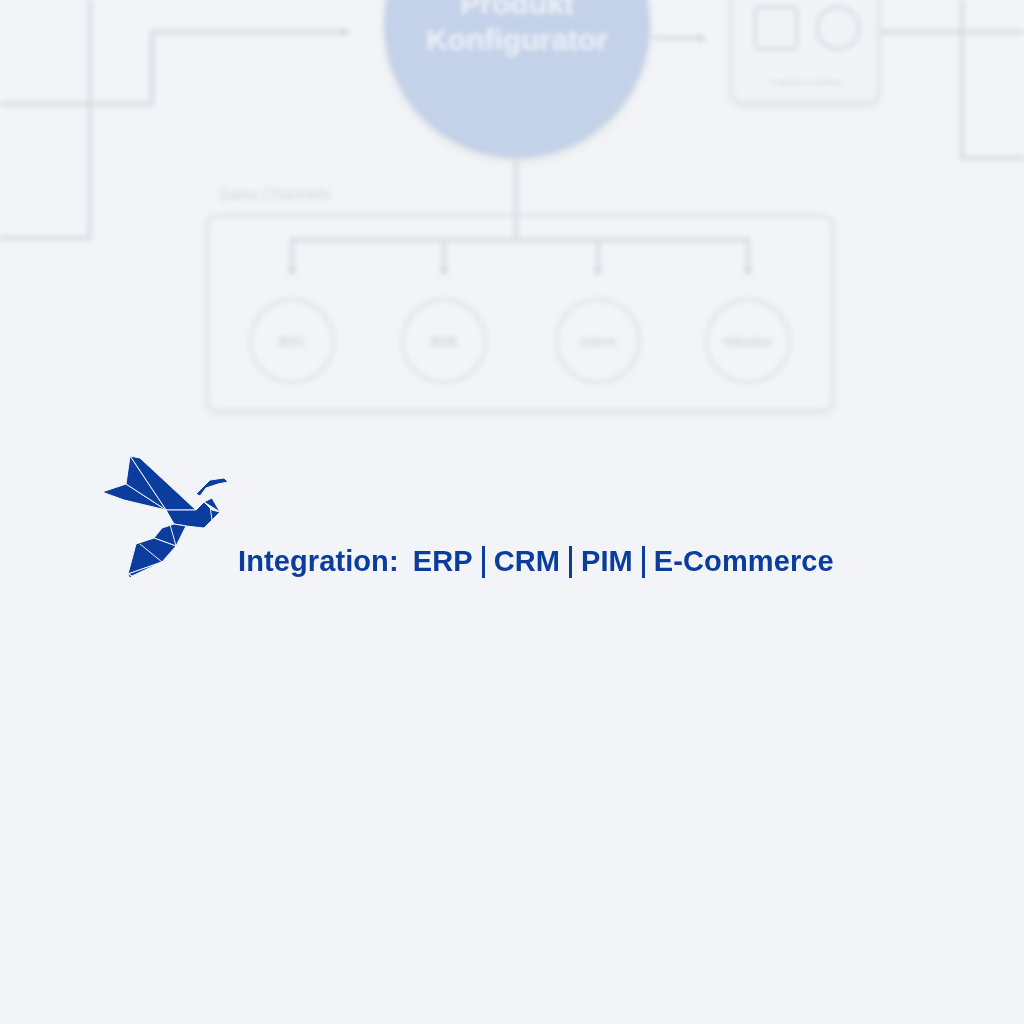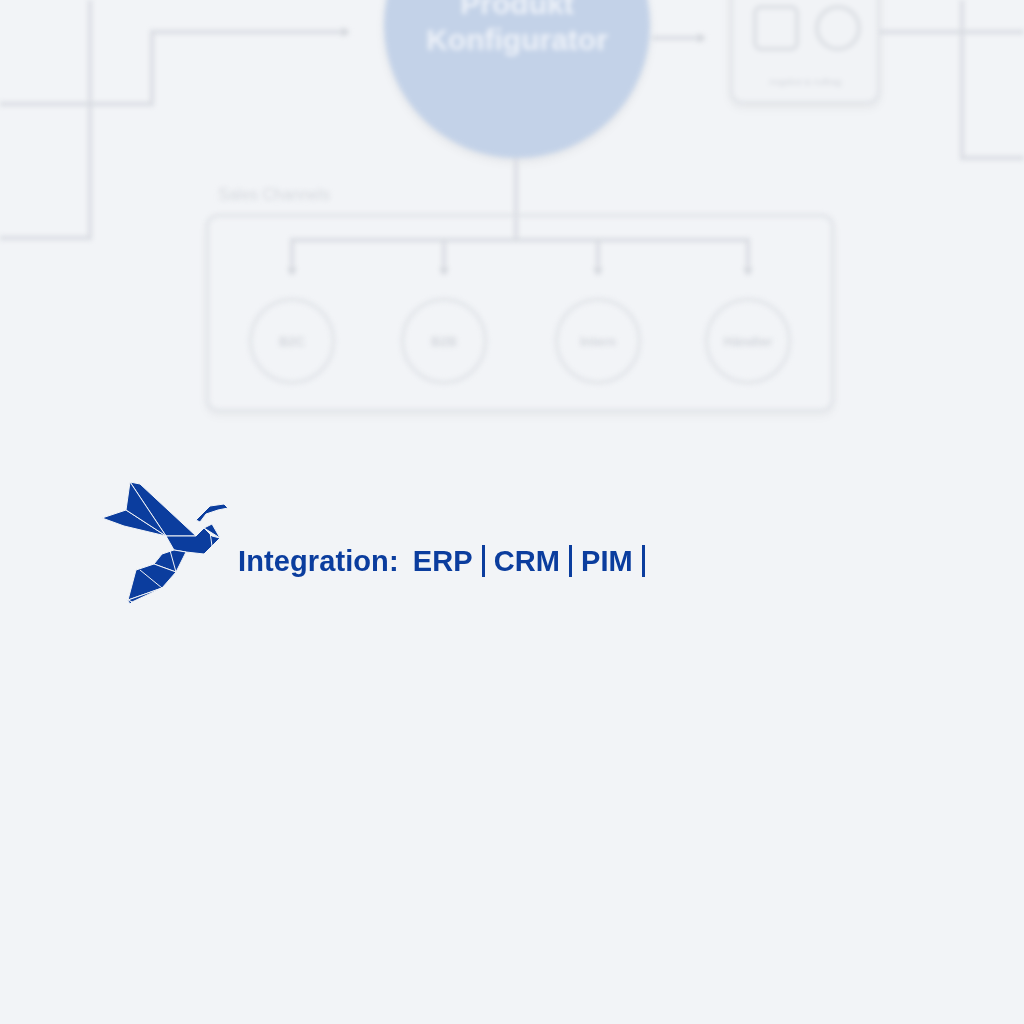--- a/index.html
+++ b/index.html
@@ -122,24 +122,24 @@
       display: flex;
       align-items: center;
       justify-content: center;
       font-size: 13px;
       color: #d3d6dc;
       font-weight: bold;
     }
     .headline-row {
       position: absolute;
       left: 100px;
-      top: 480px;
+      top: 454px;
       height: 124px;
       display: flex;
-      align-items: center;
+      align-items: flex-end;
     }
     .logo {
       width: 128px;
       height: 124px;
       flex: none;
     }
     .headline {
       margin-left: 10px;
       margin-top: 38px;
       font-size: 29px;
@@ -245,16 +245,17 @@
       </g>
     </svg>
     <div class="headline">
       <span class="prefix">Integration:</span>
       <span>ERP</span>
       <span class="sep"></span>
       <span>CRM</span>
       <span class="sep"></span>
       <span>PIM</span>
       <span class="sep"></span>
+      <span>E-Commerce</span>
     </div>
   </div>
 
 </div>
 
 </body></html>

